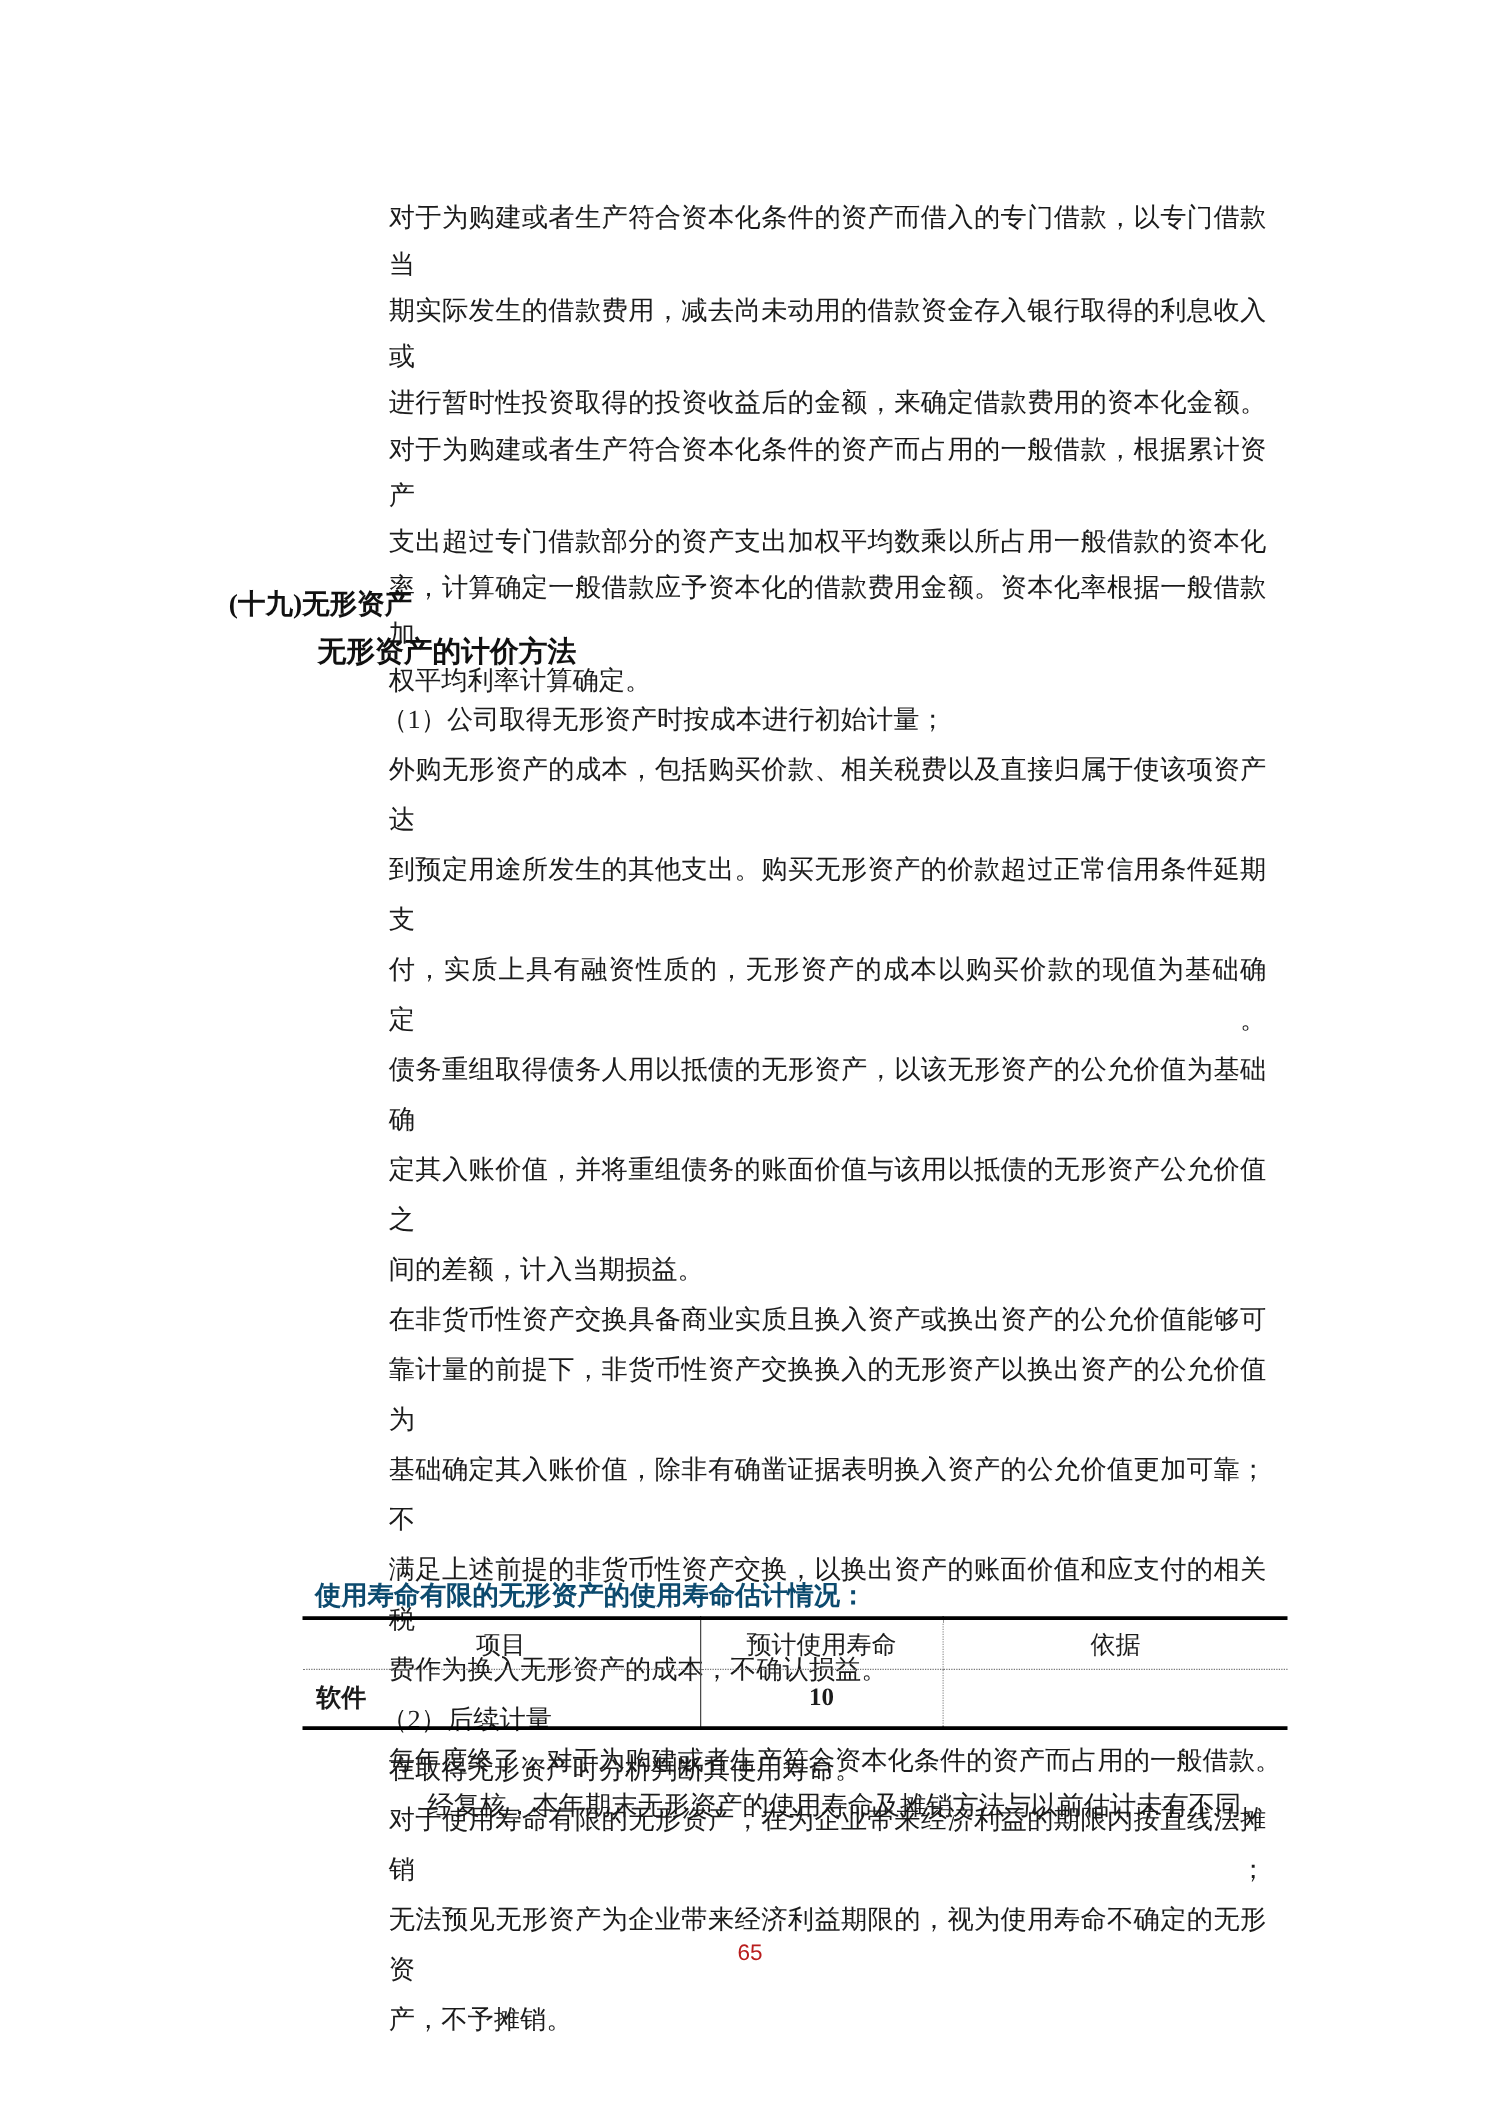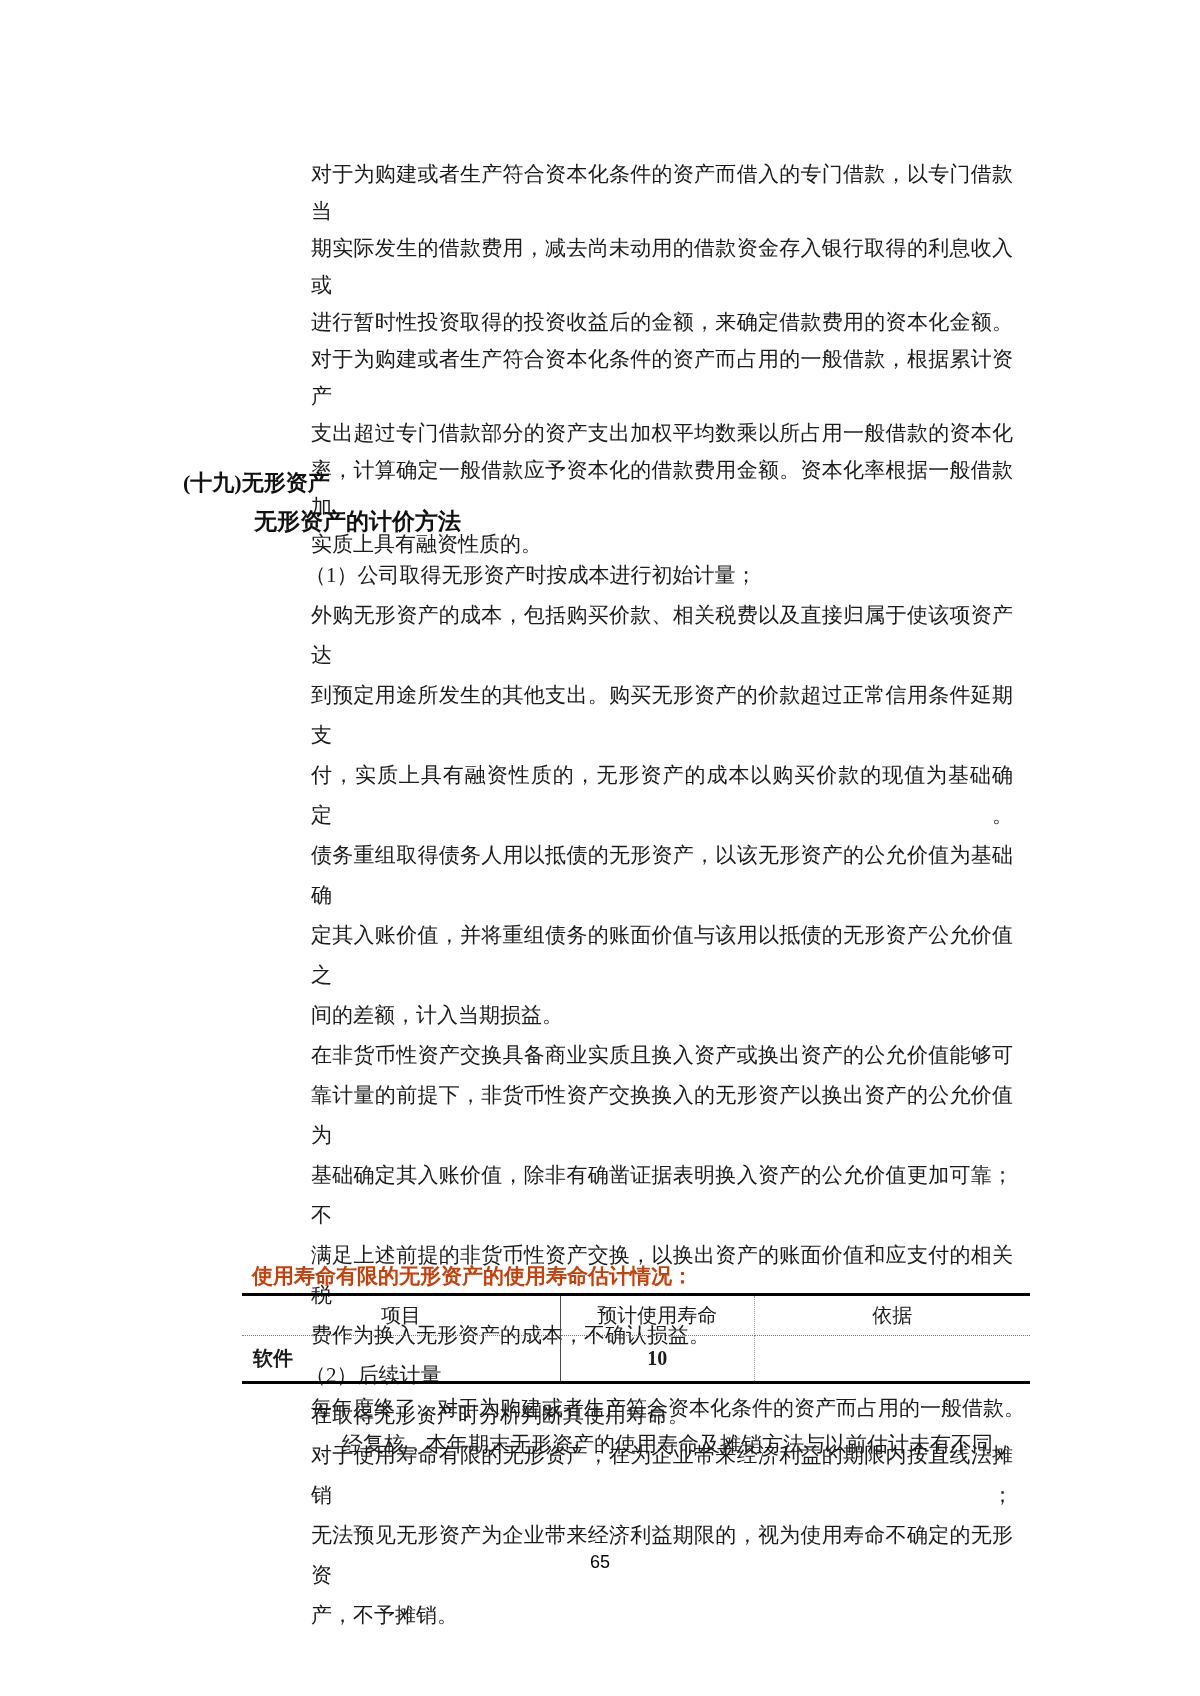--- a/index.html
+++ b/index.html
@@ -23,21 +23,21 @@
     position:absolute; left:183px; top:468px;
     font-size:22px; font-weight:bold; color:#111;
   }
   .section-head .sec-title { margin-left:0; }
   .sub-head {
     position:absolute; left:254px; top:506px;
     font-size:23px; font-weight:bold; color:#111;
   }
   .table-caption {
     position:absolute; left:252px; top:1262px;
-    font-size:21px; font-weight:bold; color:#c2410c;
+    font-size:21px; font-weight:bold; color:#0c4a6e;
   }
 
   table.est {
     position:absolute; left:242px; top:1293px;
     width:788px;
     border-collapse:collapse;
     font-size:20px;
     color:#1b1b1b;
   }
   table.est { border-top:3px solid #000; border-bottom:3px solid #000; }
@@ -50,36 +50,36 @@
   table.est tbody .col-item { text-align:left; padding-left:11px; }
 
   .note { position:absolute; font-size:21px; white-space:nowrap; }
   #note1 { left:311px; top:1394px; }
   #note2 { left:326px; top:1430px;margin-left:16px; }
 
   .page-number {
     position:absolute; left:0; top:1552px; width:100%;
     text-align:center; font-size:18px;
     font-family:"Liberation Sans","DejaVu Sans",sans-serif;
-    color:#000000;
+    color:#b91c1c;
   }
 </style>
 </head>
 <body>
 
 <div class="page">
 
   <div class="para" id="para1">
     <div class="line fill">对于为购建或者生产符合资本化条件的资产而借入的专门借款，以专门借款当</div>
     <div class="line fill">期实际发生的借款费用，减去尚未动用的借款资金存入银行取得的利息收入或</div>
     <div class="line fill">进行暂时性投资取得的投资收益后的金额，来确定借款费用的资本化金额。</div>
     <div class="line fill">对于为购建或者生产符合资本化条件的资产而占用的一般借款，根据累计资产</div>
     <div class="line fill">支出超过专门借款部分的资产支出加权平均数乘以所占用一般借款的资本化</div>
     <div class="line fill">率，计算确定一般借款应予资本化的借款费用金额。资本化率根据一般借款加</div>
-    <div class="line">实质上具有融资性质的。</div>
+    <div class="line">权平均利率计算确定。</div>
   </div>
 
   <div class="section-head">
     <span class="sec-label">(十九)</span><span class="sec-title">无形资产</span>
   </div>
 
   <div class="sub-head">无形资产的计价方法</div>
 
   <div class="para" id="para2">
     <div class="line hang">（1）公司取得无形资产时按成本进行初始计量；</div>

